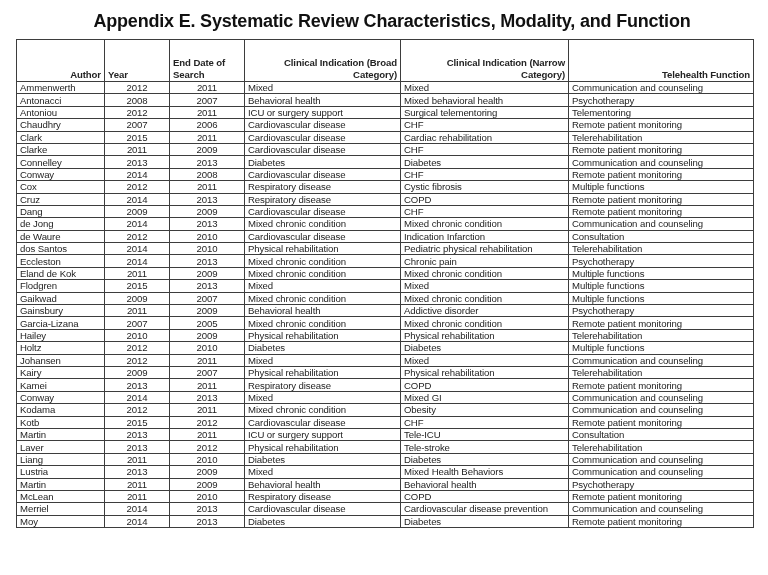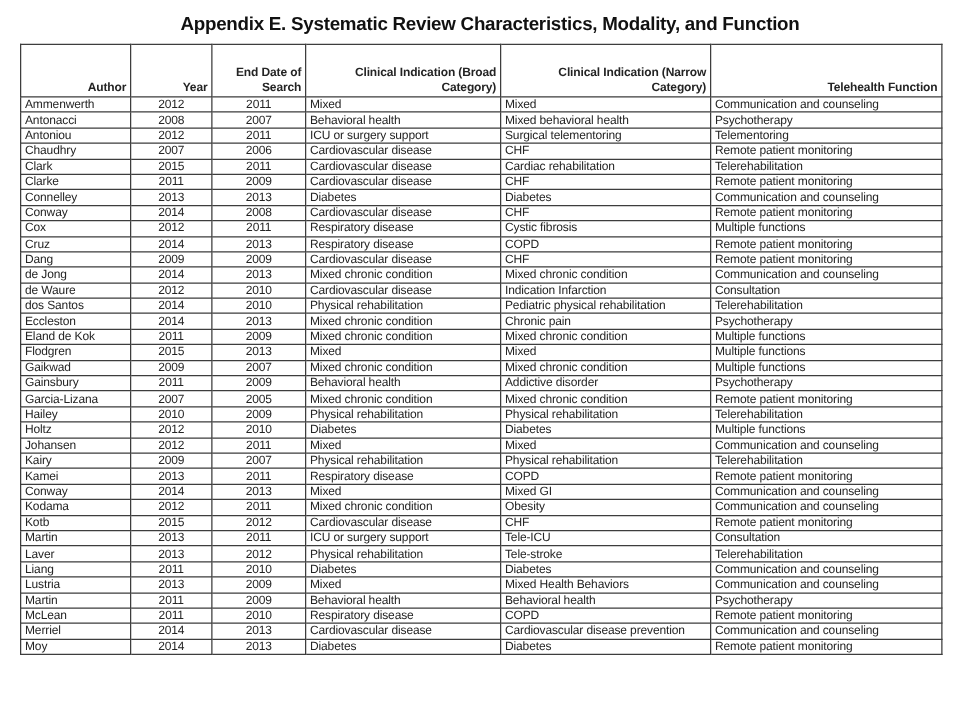--- a/index.html
+++ b/index.html
@@ -11,21 +11,21 @@
     width: 768px;
     height: 575px;
     font-family: "Liberation Sans", sans-serif;
     color: #1f1f1f;
     overflow: hidden;
   }
   .title {
     margin: 0;
     padding: 11px 0 7px 16px;
     text-align: center;
-    font-size: 15px;
+    font-size: 18px;
     font-weight: bold;
     letter-spacing: -0.2px;
     color: #111111;
     white-space: nowrap;
   }
   table.review-table {
     border-collapse: collapse;
     table-layout: fixed;
     margin-left: 16px;
     width: 737px;
@@ -54,21 +54,21 @@
   .review-table td {
     padding: 0 3px;
     vertical-align: middle;
     white-space: nowrap;
     overflow: hidden;
     line-height: 11px;
   }
   
   .review-table th:nth-child(2),
   .review-table th:nth-child(3) {
-    text-align: right;
+    text-align: left;
   }
   .review-table td:nth-child(2),
   .review-table td:nth-child(3) {
     text-align: center;
   }
 </style>
 </head>
 <body>
 
 <h1 class="title">Appendix E. Systematic Review Characteristics, Modality, and Function</h1>

